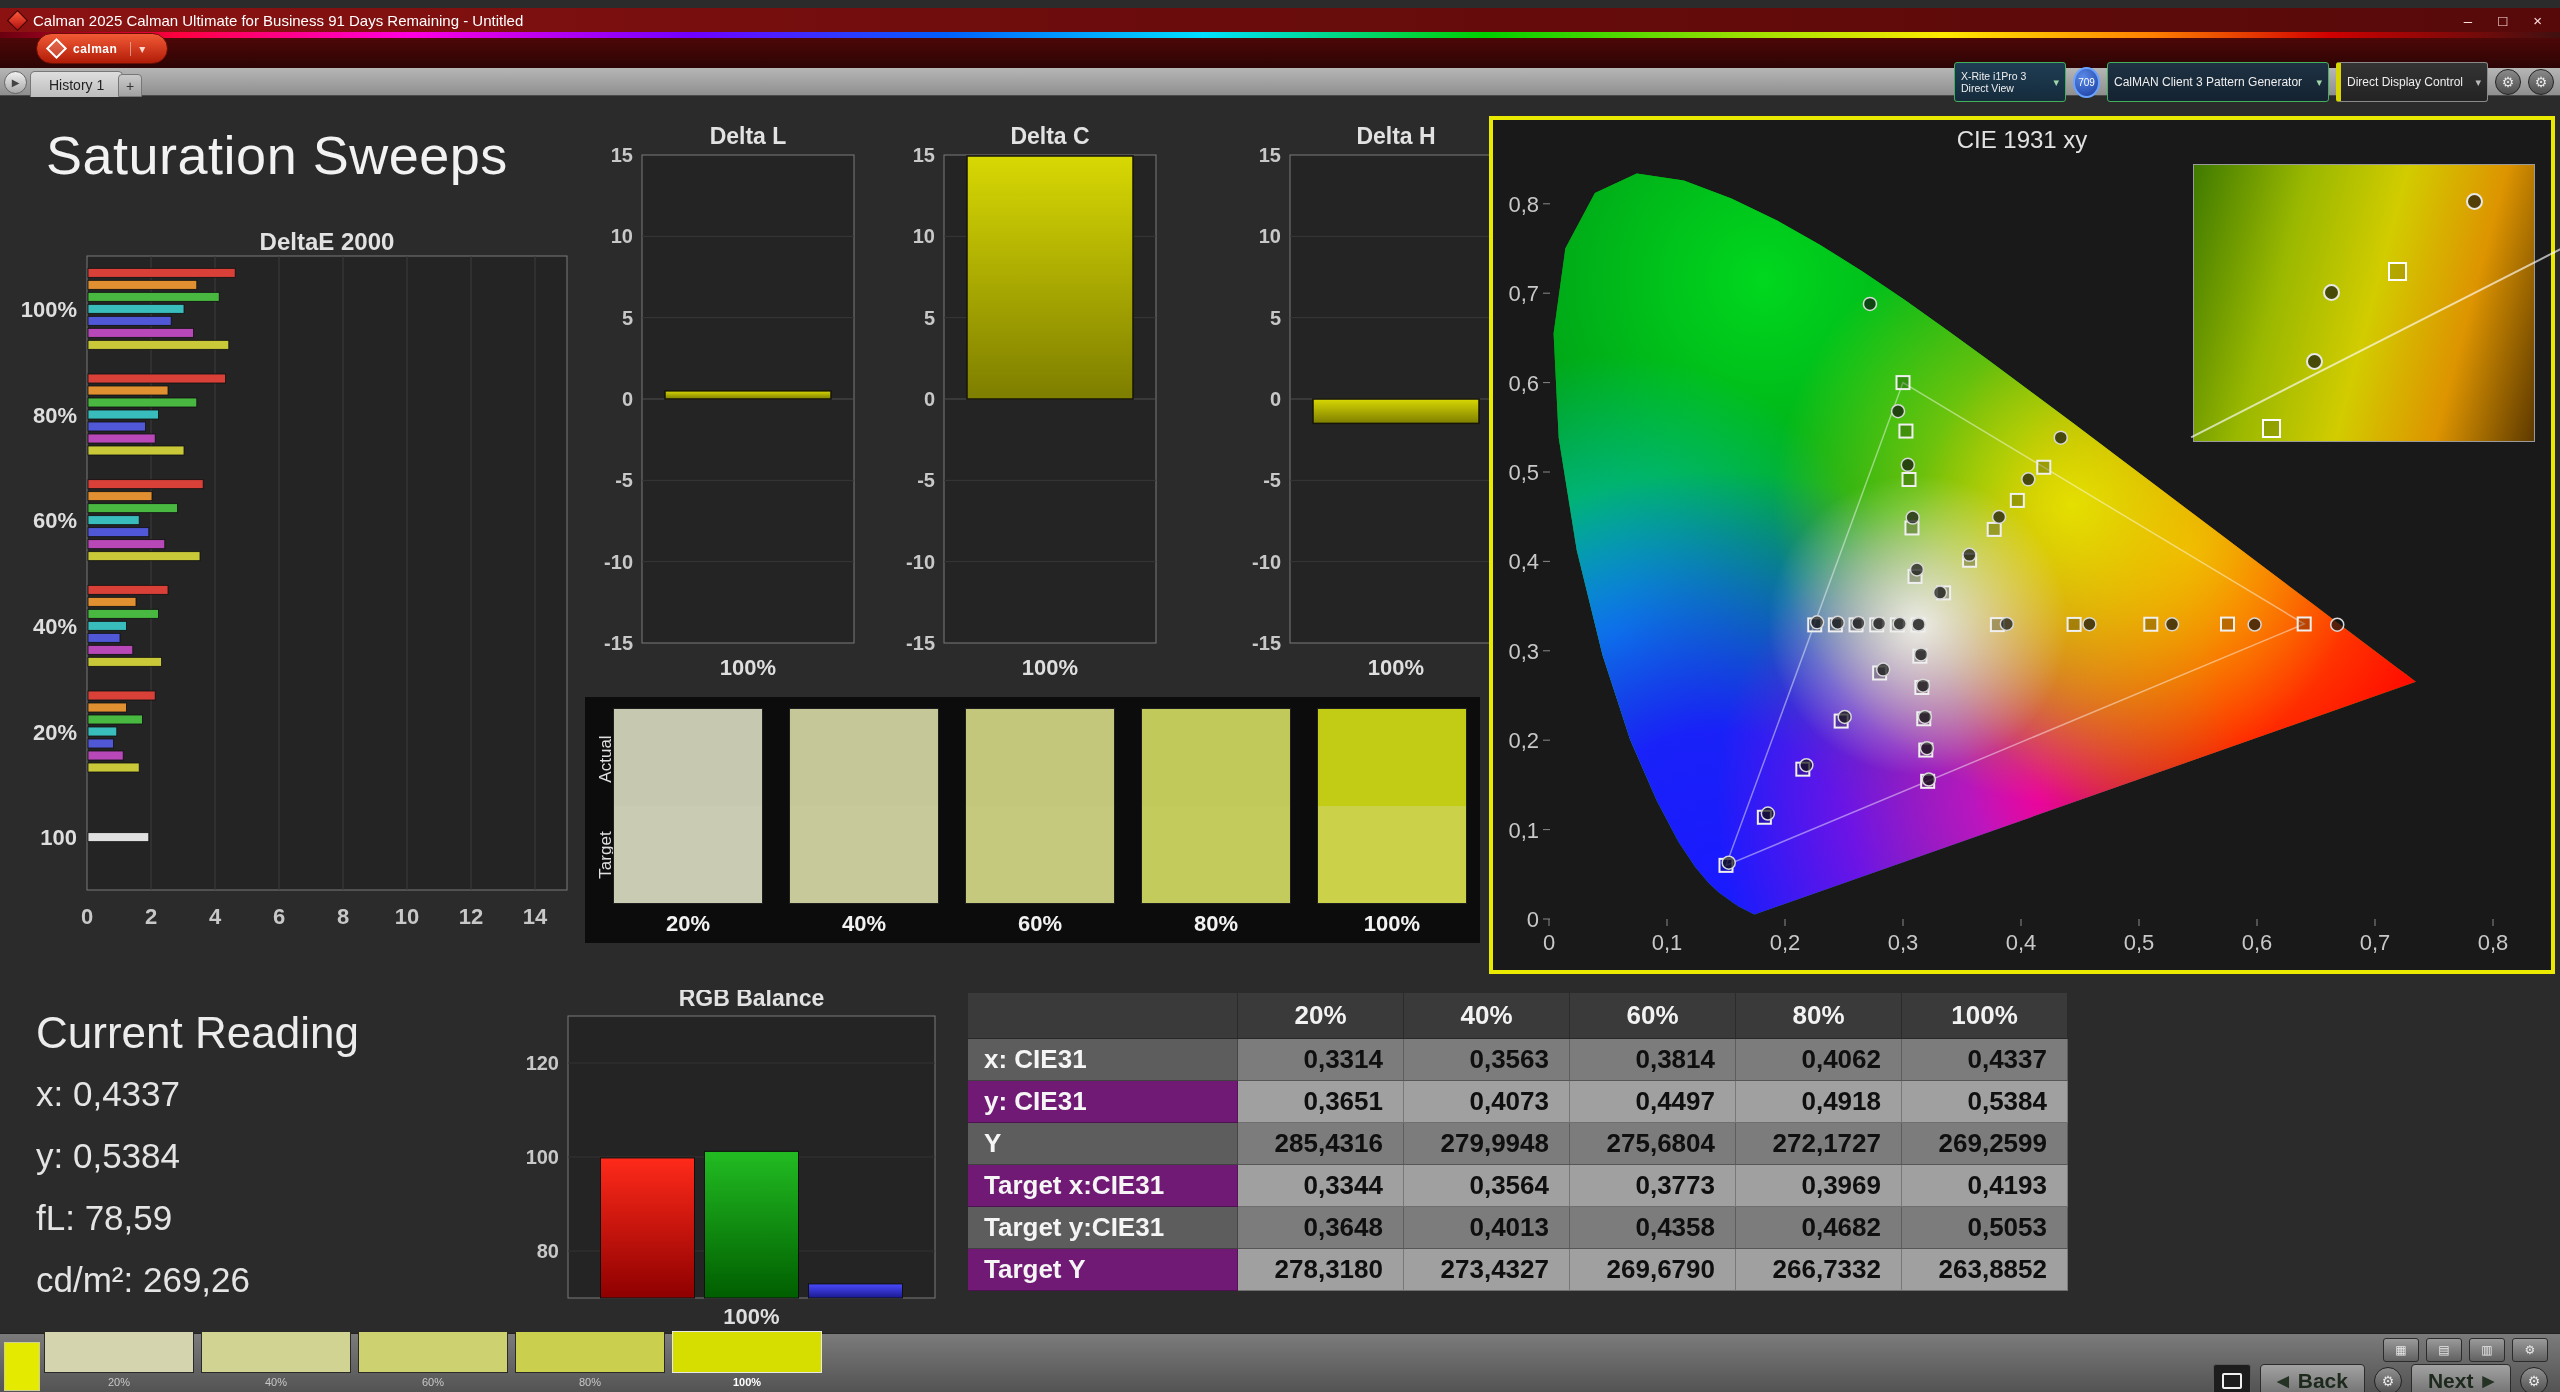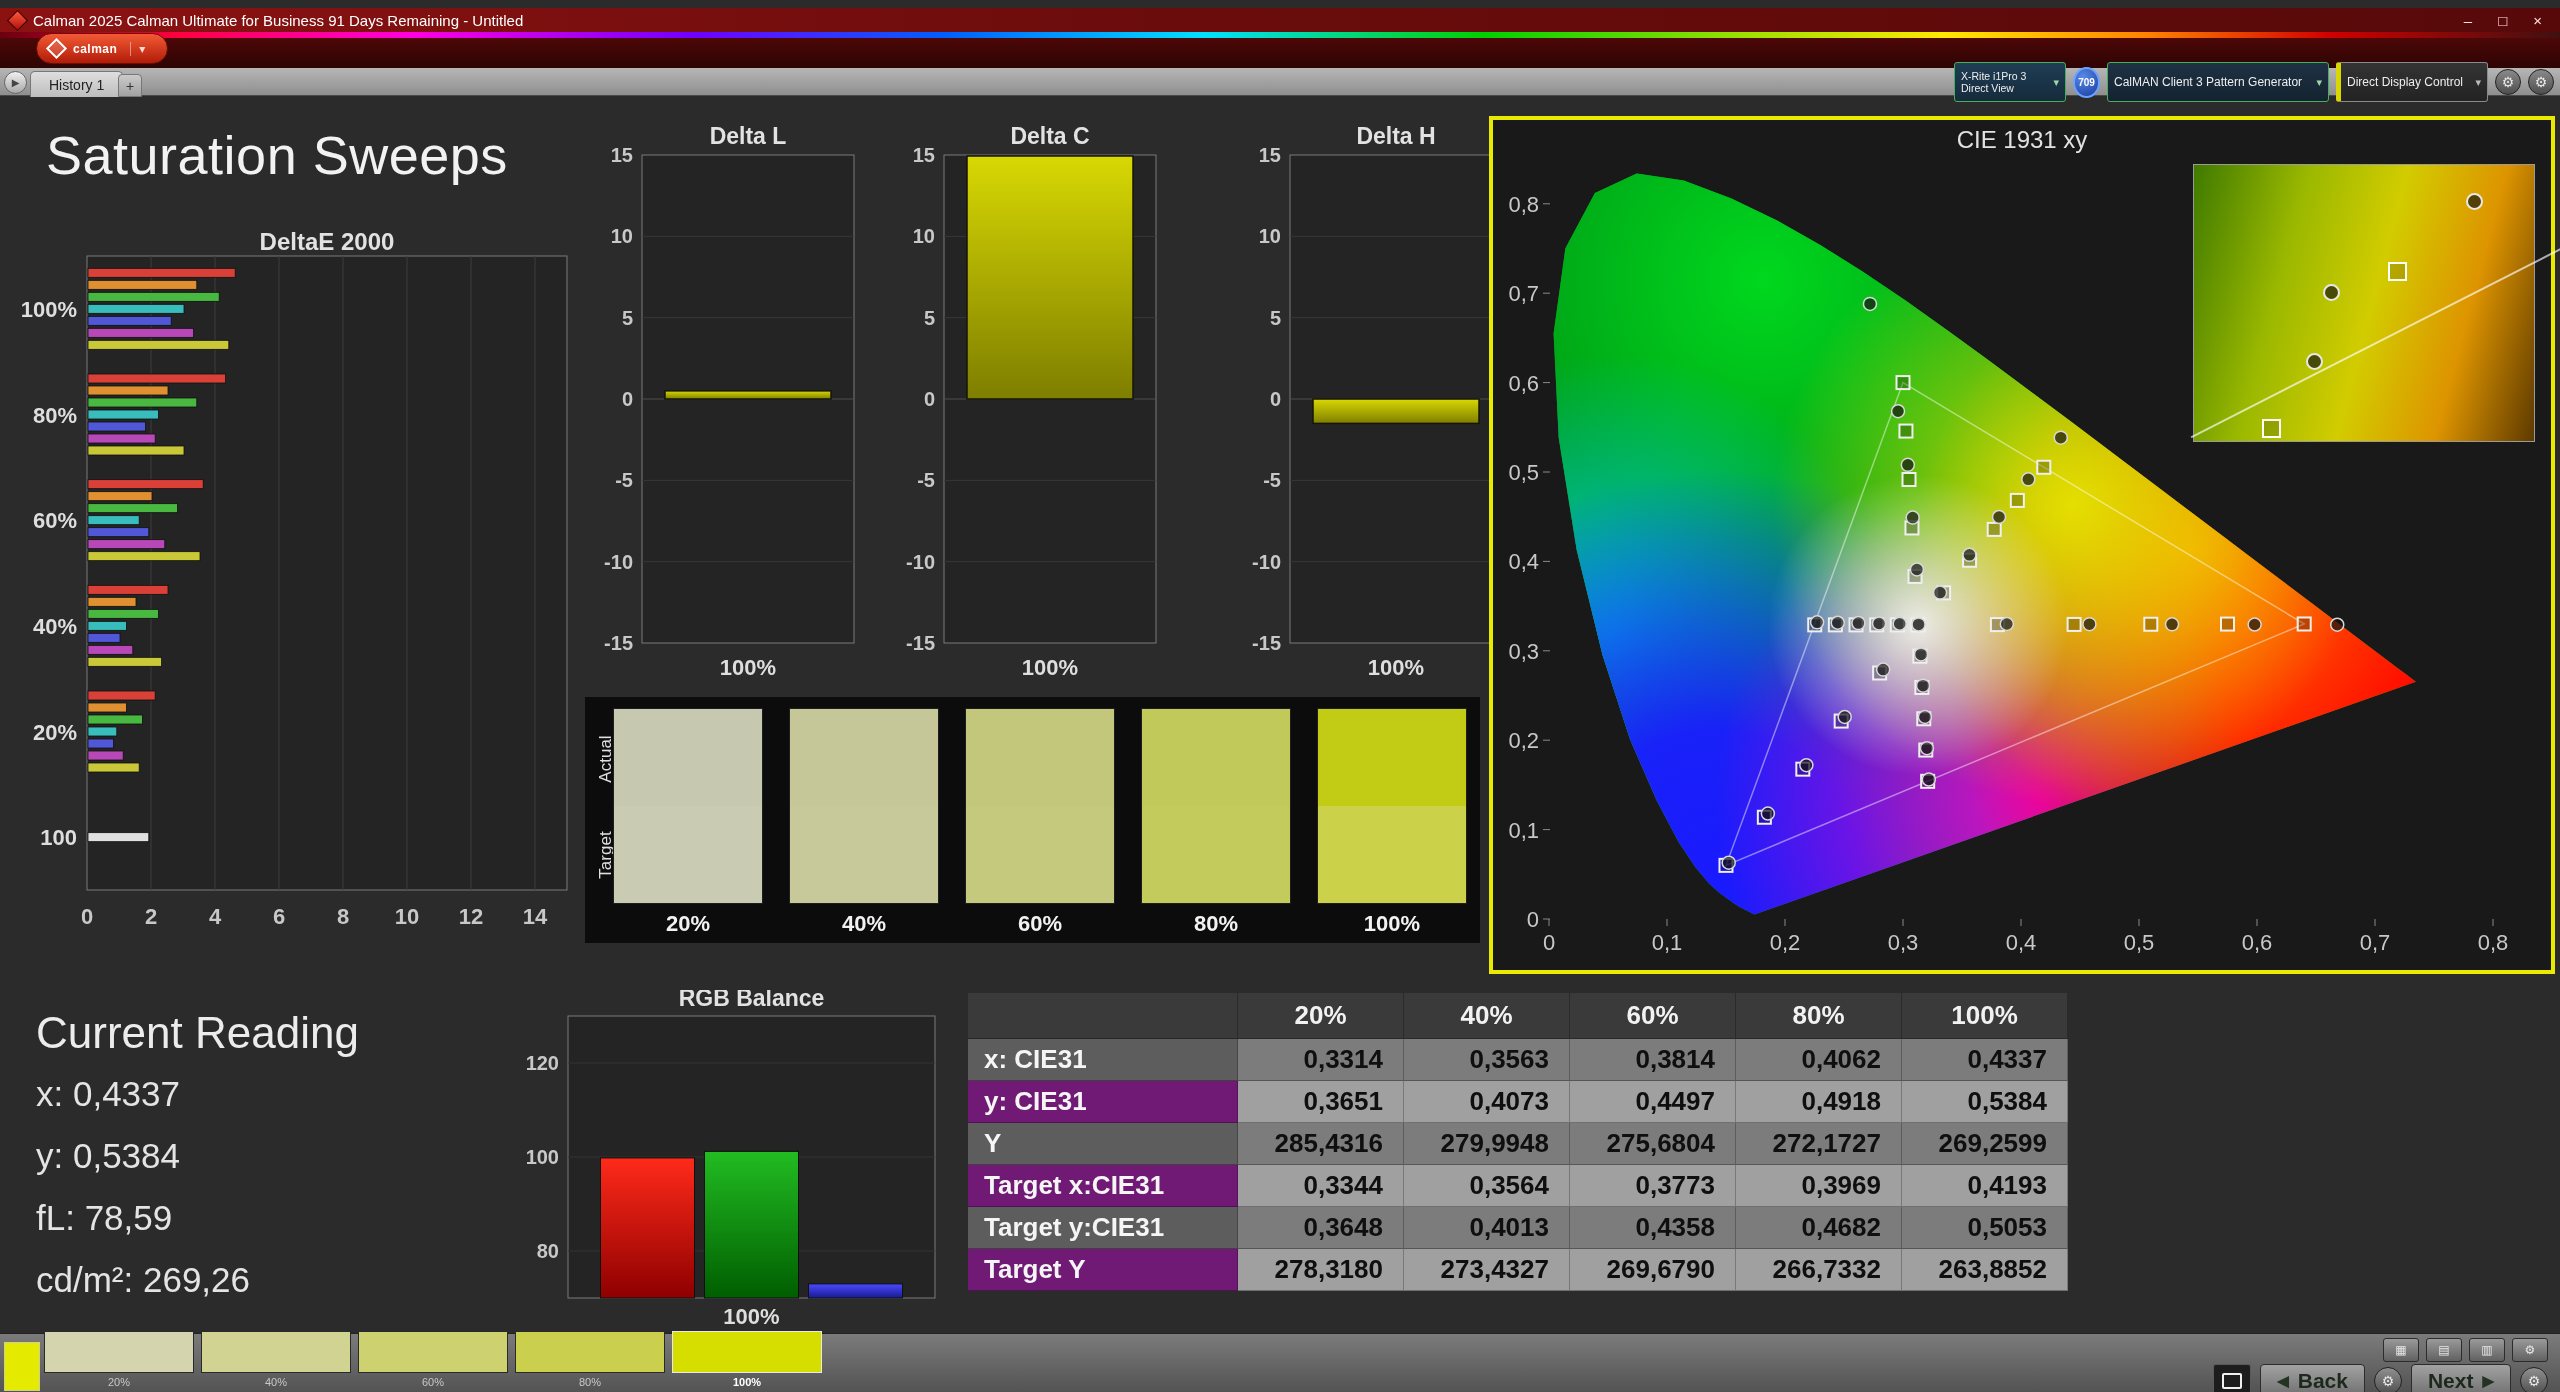--- a/index.html
+++ b/index.html
@@ -34,21 +34,21 @@
   .tab-plus{left:118px;top:66px;width:22px;height:21px;background:linear-gradient(#cacaca,#a2a2a2);border:1px solid #777;
        border-radius:4px 4px 0 0;display:flex;align-items:center;justify-content:center;font-size:14px;color:#333;z-index:3;}
   .toolbar{right:6px;top:61px;height:26px;display:flex;align-items:center;gap:7px;z-index:3;}
   .dd{box-sizing:border-box;height:40px;border-radius:3px;color:#eee;display:flex;align-items:center;padding:0 6px;cursor:default;}
   .dd .caret{margin-left:auto;color:#9fd6a8;font-size:11px;padding-left:5px;}
   .dd-meter{width:112px;background:linear-gradient(#1f3d54,#152b3c);border:1px solid #43b05c;font-size:10.5px;line-height:1.15;}
   .dd-pattern{width:222px;background:linear-gradient(#1e3244,#142230);border:1px solid #43b05c;font-size:12px;white-space:nowrap;overflow:hidden;}
   .dd-display{width:152px;background:linear-gradient(#343434,#232323);border:1px solid #8a8a8a;border-left:5px solid #d8d800;font-size:12px;}
   .dd-display .caret{color:#bbb;}
   .badge-709{width:27px;height:31px;border-radius:50%;background:radial-gradient(circle at 35% 30%,#5a8ae8,#173a9e);
-             border:2px solid #6aa2ff;color:#fff;font-size:10px;font-weight:bold;display:flex;align-items:center;justify-content:center;box-sizing:border-box;}
+             border:2px solid #6aa2ff;color:#fff;font-size:10px;font-weight:normal;display:flex;align-items:center;justify-content:center;box-sizing:border-box;}
   .gear-btn{width:24px;height:24px;border-radius:50%;background:linear-gradient(#8a8a8a,#4e4e4e);border:1px solid #222;
             color:#e8e8e8;font-size:14px;display:flex;align-items:center;justify-content:center;}
   
   .page-title{left:46px;top:116px;font-size:54px;color:#f2f2f2;letter-spacing:.5px;}
   .chart-wrap{position:absolute;font-weight:bold;}
   
   .swatch-panel{left:585px;top:689px;width:895px;height:246px;background:#0c0c0c;}
   .vlabel{position:absolute;color:#e0e0e0;font-size:17px;transform:rotate(-90deg);transform-origin:center;width:70px;text-align:center;}
   .sw-col{position:absolute;top:11px;width:150px;height:196px;border:1px solid #1e1e1e;box-sizing:border-box;}
   .sw-half{width:100%;height:50%;}

